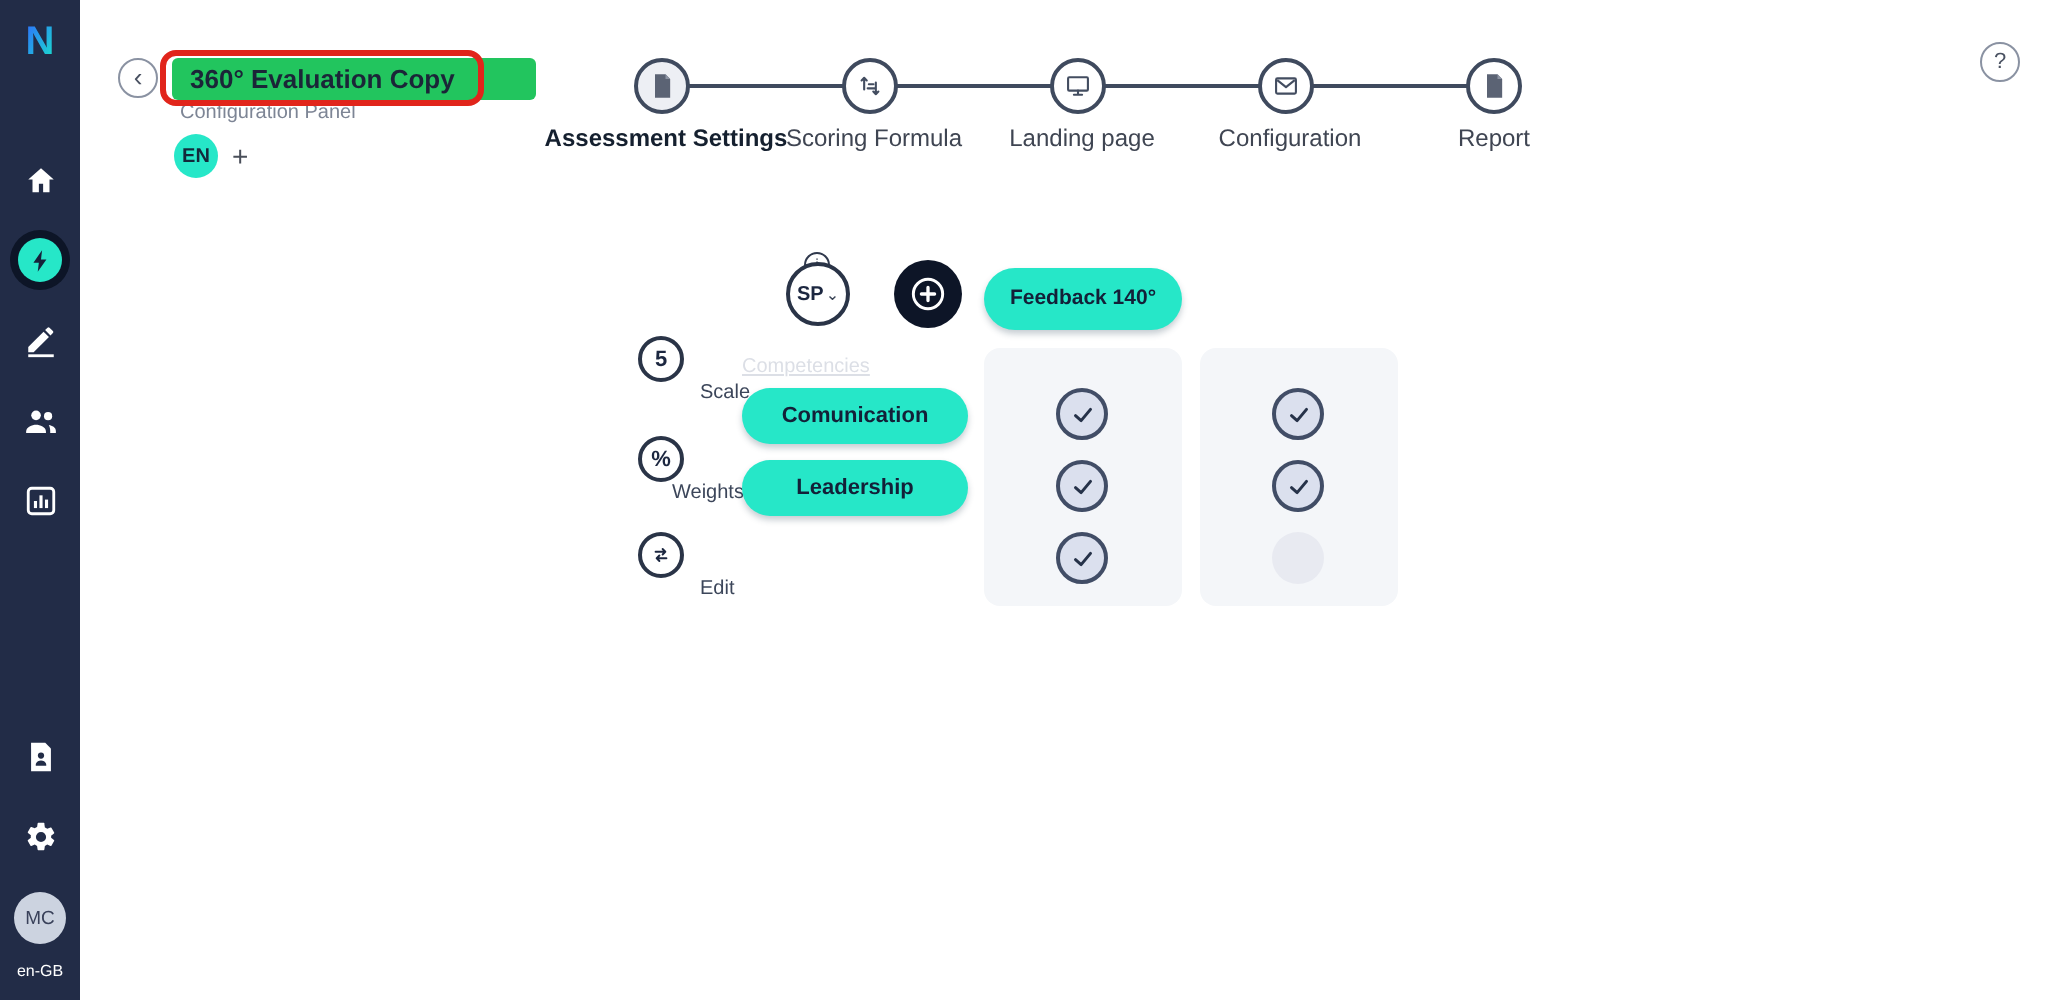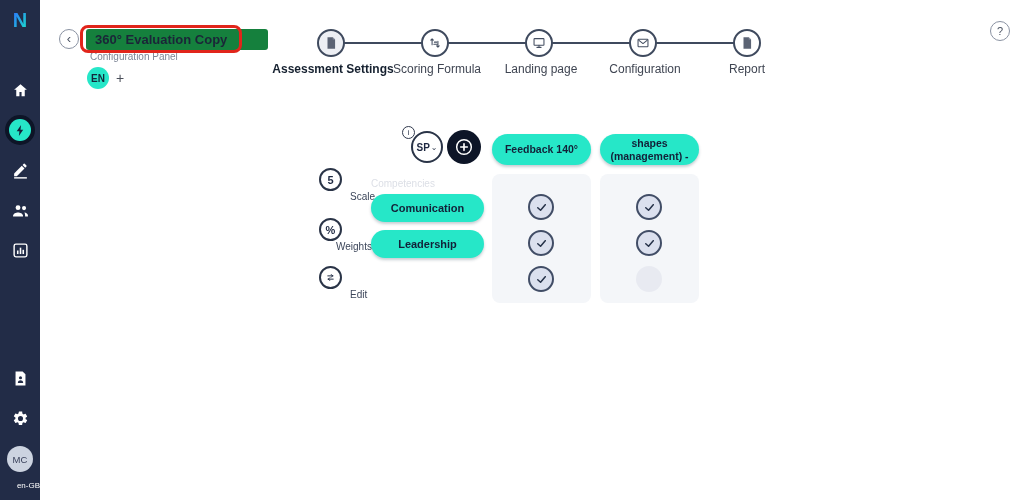--- a/index.html
+++ b/index.html
@@ -8,46 +8,46 @@
 
   
   .sidebar { position:absolute; left:0; top:0; width:40px; height:500px; background:var(--sidebar-bg,#222c47); z-index:5; }
   .logo { position:absolute; left:8px; top:8px; width:24px; height:24px; cursor:pointer; }
   .side-btn { position:absolute; left:0; width:40px; height:26px; display:flex; align-items:center; justify-content:center; cursor:pointer; }
   .side-btn svg { width:17px; height:17px; }
   .active-halo { position:absolute; left:5px; top:115px; width:30px; height:30px; border-radius:50%; background:#0d1527; display:flex; align-items:center; justify-content:center; cursor:pointer; }
   .active-dot { width:22px; height:22px; border-radius:50%; background:var(--accent-teal,#26e7c8); display:flex; align-items:center; justify-content:center; }
   .active-dot svg { width:13px; height:13px; }
   .avatar { position:absolute; left:7px; top:446px; width:26px; height:26px; border-radius:50%; background:#ccd3e0; color:#39415a; font-size:9.5px; font-weight:normal; display:flex; align-items:center; justify-content:center; cursor:pointer; }
-  .locale { position:absolute; left:0; top:481px; width:40px; text-align:right; font-size:8px; color:#ffffff; }
+  .locale { position:absolute; left:0; top:481px; width:40px; text-align:center; font-size:8px; color:#ffffff; }
 
   
   .back-btn { position:absolute; left:59px; top:29px; width:20px; height:20px; border-radius:50%; background:#fff; border:1px solid #8a92a2; color:#4a5262; font-size:13px; line-height:17px; text-align:center; cursor:pointer; }
-  .title-input { position:absolute; left:86px; top:29px; width:182px; height:21px; background:#15803d; border:none; outline:none; border-radius:3px; padding-left:9px; font-family:"Liberation Sans",sans-serif; font-size:13px; font-weight:bold; color:#1b2538; }
+  .title-input { position:absolute; left:86px; top:29px; width:182px; height:21px; background:#22c55e; border:none; outline:none; border-radius:3px; padding-left:9px; font-family:"Liberation Sans",sans-serif; font-size:13px; font-weight:bold; color:#1b2538; }
   .red-annotation { position:absolute; left:80px; top:25px; width:162px; height:28px; border:3px solid var(--annotation-red,#e1251b); border-radius:8px; pointer-events:none; z-index:6; }
   .subtitle { position:absolute; left:90px; top:51px; font-size:10px; color:#7d8595; }
   .lang-badge { position:absolute; left:87px; top:67px; width:22px; height:22px; border-radius:50%; background:var(--accent-teal,#26e7c8); color:#13293b; font-size:10px; font-weight:bold; display:flex; align-items:center; justify-content:center; cursor:pointer; }
   .add-lang { position:absolute; left:116px; top:70px; font-size:14px; color:#4a4f5a; cursor:pointer; }
   .help-btn { position:absolute; left:990px; top:21px; width:20px; height:20px; border-radius:50%; border:1px solid #8a92a2; background:#fff; color:#4a5262; font-size:11px; line-height:18px; text-align:center; cursor:pointer; }
 
   
   .step-line { position:absolute; left:331px; top:42px; width:416px; height:2px; background:#3f4a5e; }
   .step-circle { position:absolute; top:29px; width:28px; height:28px; border-radius:50%; background:#fff; border:2px solid #3f4a5e; display:flex; align-items:center; justify-content:center; cursor:pointer; z-index:2; }
   .step-circle.active { background:#edeff4; }
   .step-circle svg { width:14px; height:14px; }
   .step-label { position:absolute; top:62px; transform:translateX(-50%); font-size:12px; color:#3f4552; white-space:nowrap; cursor:pointer; }
   .step-label.active { font-weight:bold; color:#15202f; }
 
   
   .info-icon { position:absolute; left:402px; top:126px; width:13px; height:13px; border-radius:50%; border:1px solid #30394d; color:#30394d; font-size:8px; line-height:11px; text-align:center; cursor:pointer; }
-  .sp-dropdown { position:absolute; left:411px; top:131px; width:32px; height:32px; border-radius:50%; background:#fff; border:2px solid #2a3447; color:#1c2740; font-size:10px; font-weight:bold; display:flex; align-items:center; justify-content:center; gap:1px; cursor:pointer; }
+  .sp-dropdown { position:absolute; left:393px; top:131px; width:32px; height:32px; border-radius:50%; background:#fff; border:2px solid #2a3447; color:#1c2740; font-size:10px; font-weight:bold; display:flex; align-items:center; justify-content:center; gap:1px; cursor:pointer; }
   .sp-chevron { font-size:8px; font-weight:normal; color:#3a4456; }
   .add-col-btn { position:absolute; left:447px; top:130px; width:34px; height:34px; border-radius:50%; background:#0d1527; display:flex; align-items:center; justify-content:center; cursor:pointer; }
   .add-col-btn svg { width:22px; height:22px; }
-  .competencies { position:absolute; left:371px; top:178px; font-size:10px; color:#dcdfe6; }
+  .competencies { position:absolute; left:371px; top:178px; font-size:10px; color:#dcdfe6;text-decoration:underline; }
 
   .ctl-circle { position:absolute; left:319px; width:23px; height:23px; border-radius:50%; background:#fff; border:2px solid #2a3447; color:#1c2740; font-size:11px; font-weight:bold; display:flex; align-items:center; justify-content:center; cursor:pointer; }
   .ctl-circle svg { width:13px; height:13px; }
   .ctl-label { position:absolute; left:319px; width:24px; text-align:left; font-size:10px; color:#3c465a;margin-left:31px; }
   .ctl-label.wide { left:305px; width:52px; }
 
   .row-pill { position:absolute; left:371px; width:113px; height:28px; border-radius:14px; background:var(--accent-teal,#26e7c8); color:#132038; font-size:11px; font-weight:bold; display:flex; align-items:center; justify-content:center; box-shadow:0 2px 3px rgba(30,60,80,.25); cursor:pointer; }
   .col-pill { position:absolute; top:134px; width:99px; height:31px; border-radius:16px; background:var(--accent-teal,#26e7c8); color:#132038; font-size:10.5px; font-weight:bold; display:flex; align-items:center; justify-content:center; text-align:center; line-height:1.15; padding:0 6px; box-shadow:0 2px 3px rgba(30,60,80,.25); cursor:pointer; }
   .col-panel { position:absolute; top:174px; width:99px; height:129px; background:var(--panel-gray,#f4f6f9); border-radius:8px; }
 
@@ -204,21 +204,20 @@
       <path d="M7 9h9m0 0l-2.5-2.5M16 9l-2.5 2.5" stroke="#1c2740" stroke-width="1.8" fill="none" stroke-linecap="round"></path>
       <path d="M17 15H8m0 0l2.5-2.5M8 15l2.5 2.5" stroke="#1c2740" stroke-width="1.8" fill="none" stroke-linecap="round"></path>
     </svg>
   </div>
   <div class="ctl-label" style="top:289px;">Edit</div>
 
   <div class="row-pill" style="top:194px;">Comunication</div>
   <div class="row-pill" style="top:230px;">Leadership</div>
 
   <div class="col-pill" style="left:492px;">Feedback 140°</div>
-  <div class="col-pill" style="left:600px;">shapes (management) -</div>
 
   <div class="col-panel" style="left:492px;"></div>
   <div class="col-panel" style="left:600px;"></div>
 
   <div class="check-cell checked" style="left:528px; top:194px;">
     <svg viewBox="0 0 24 24">
         <polyline points="6,12.5 10.5,16.5 18,7.5" fill="none" stroke="#263249" stroke-width="2.4" stroke-linecap="round" stroke-linejoin="round"></polyline>
       </svg>
   </div>
   <div class="check-cell checked" style="left:528px; top:230px;">

